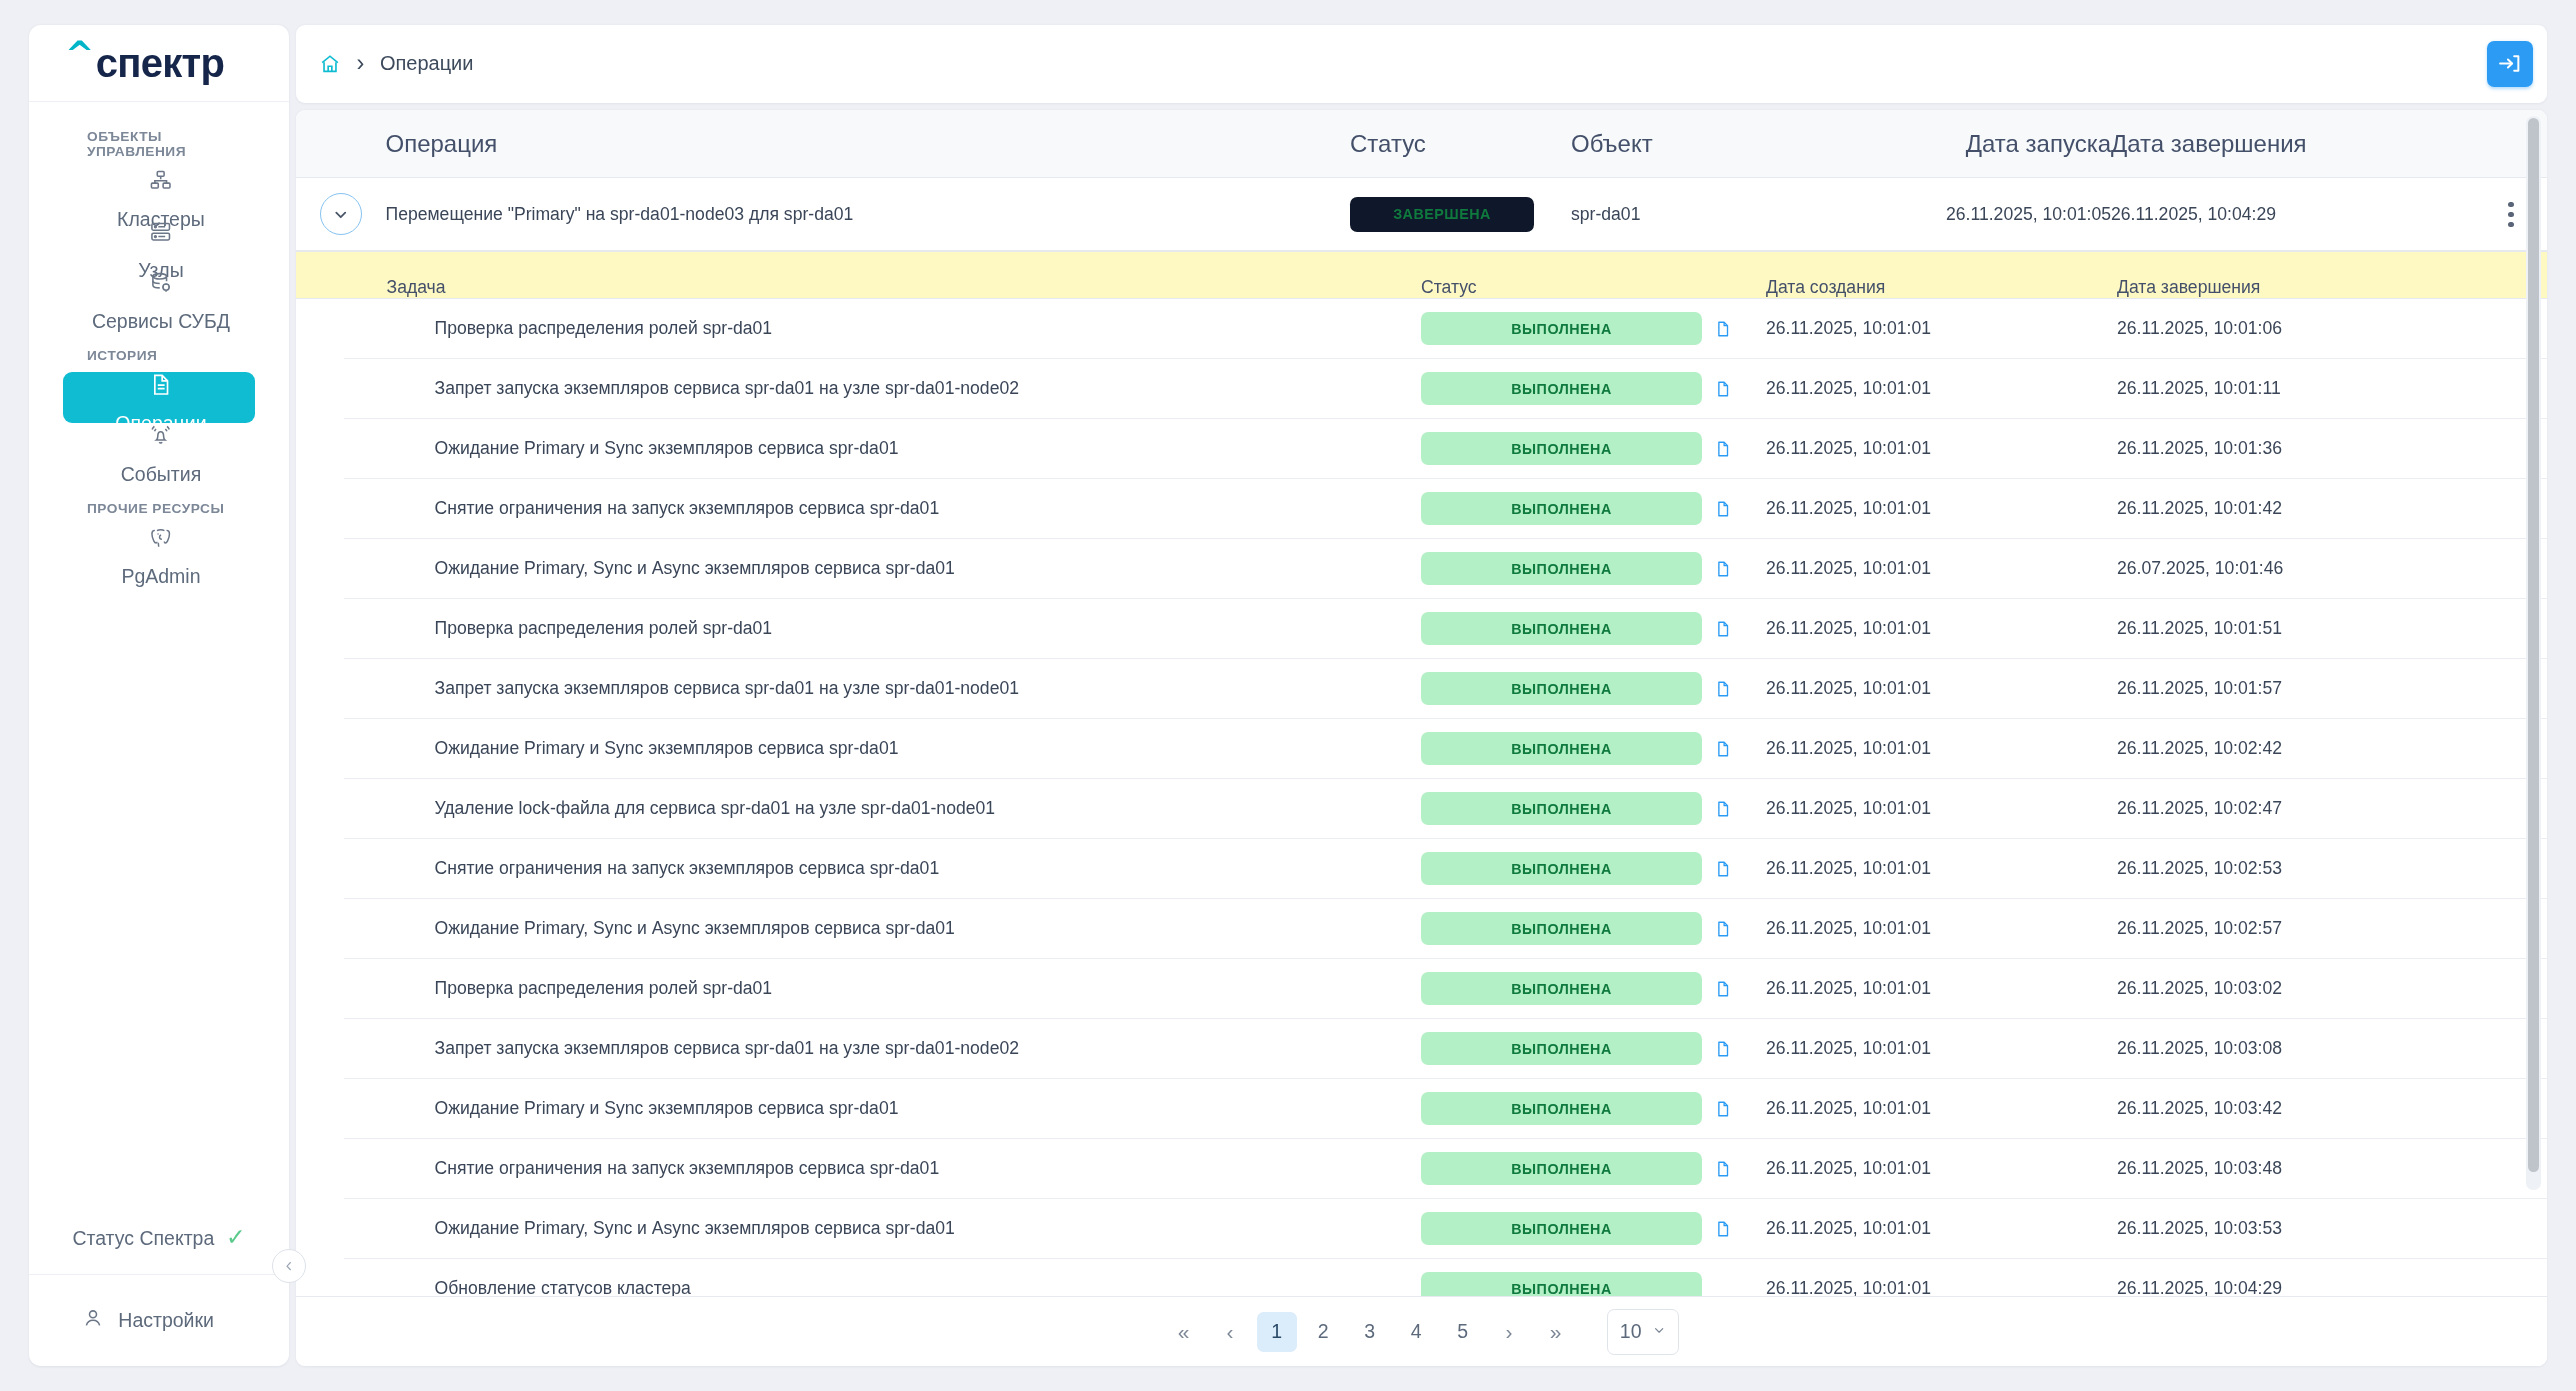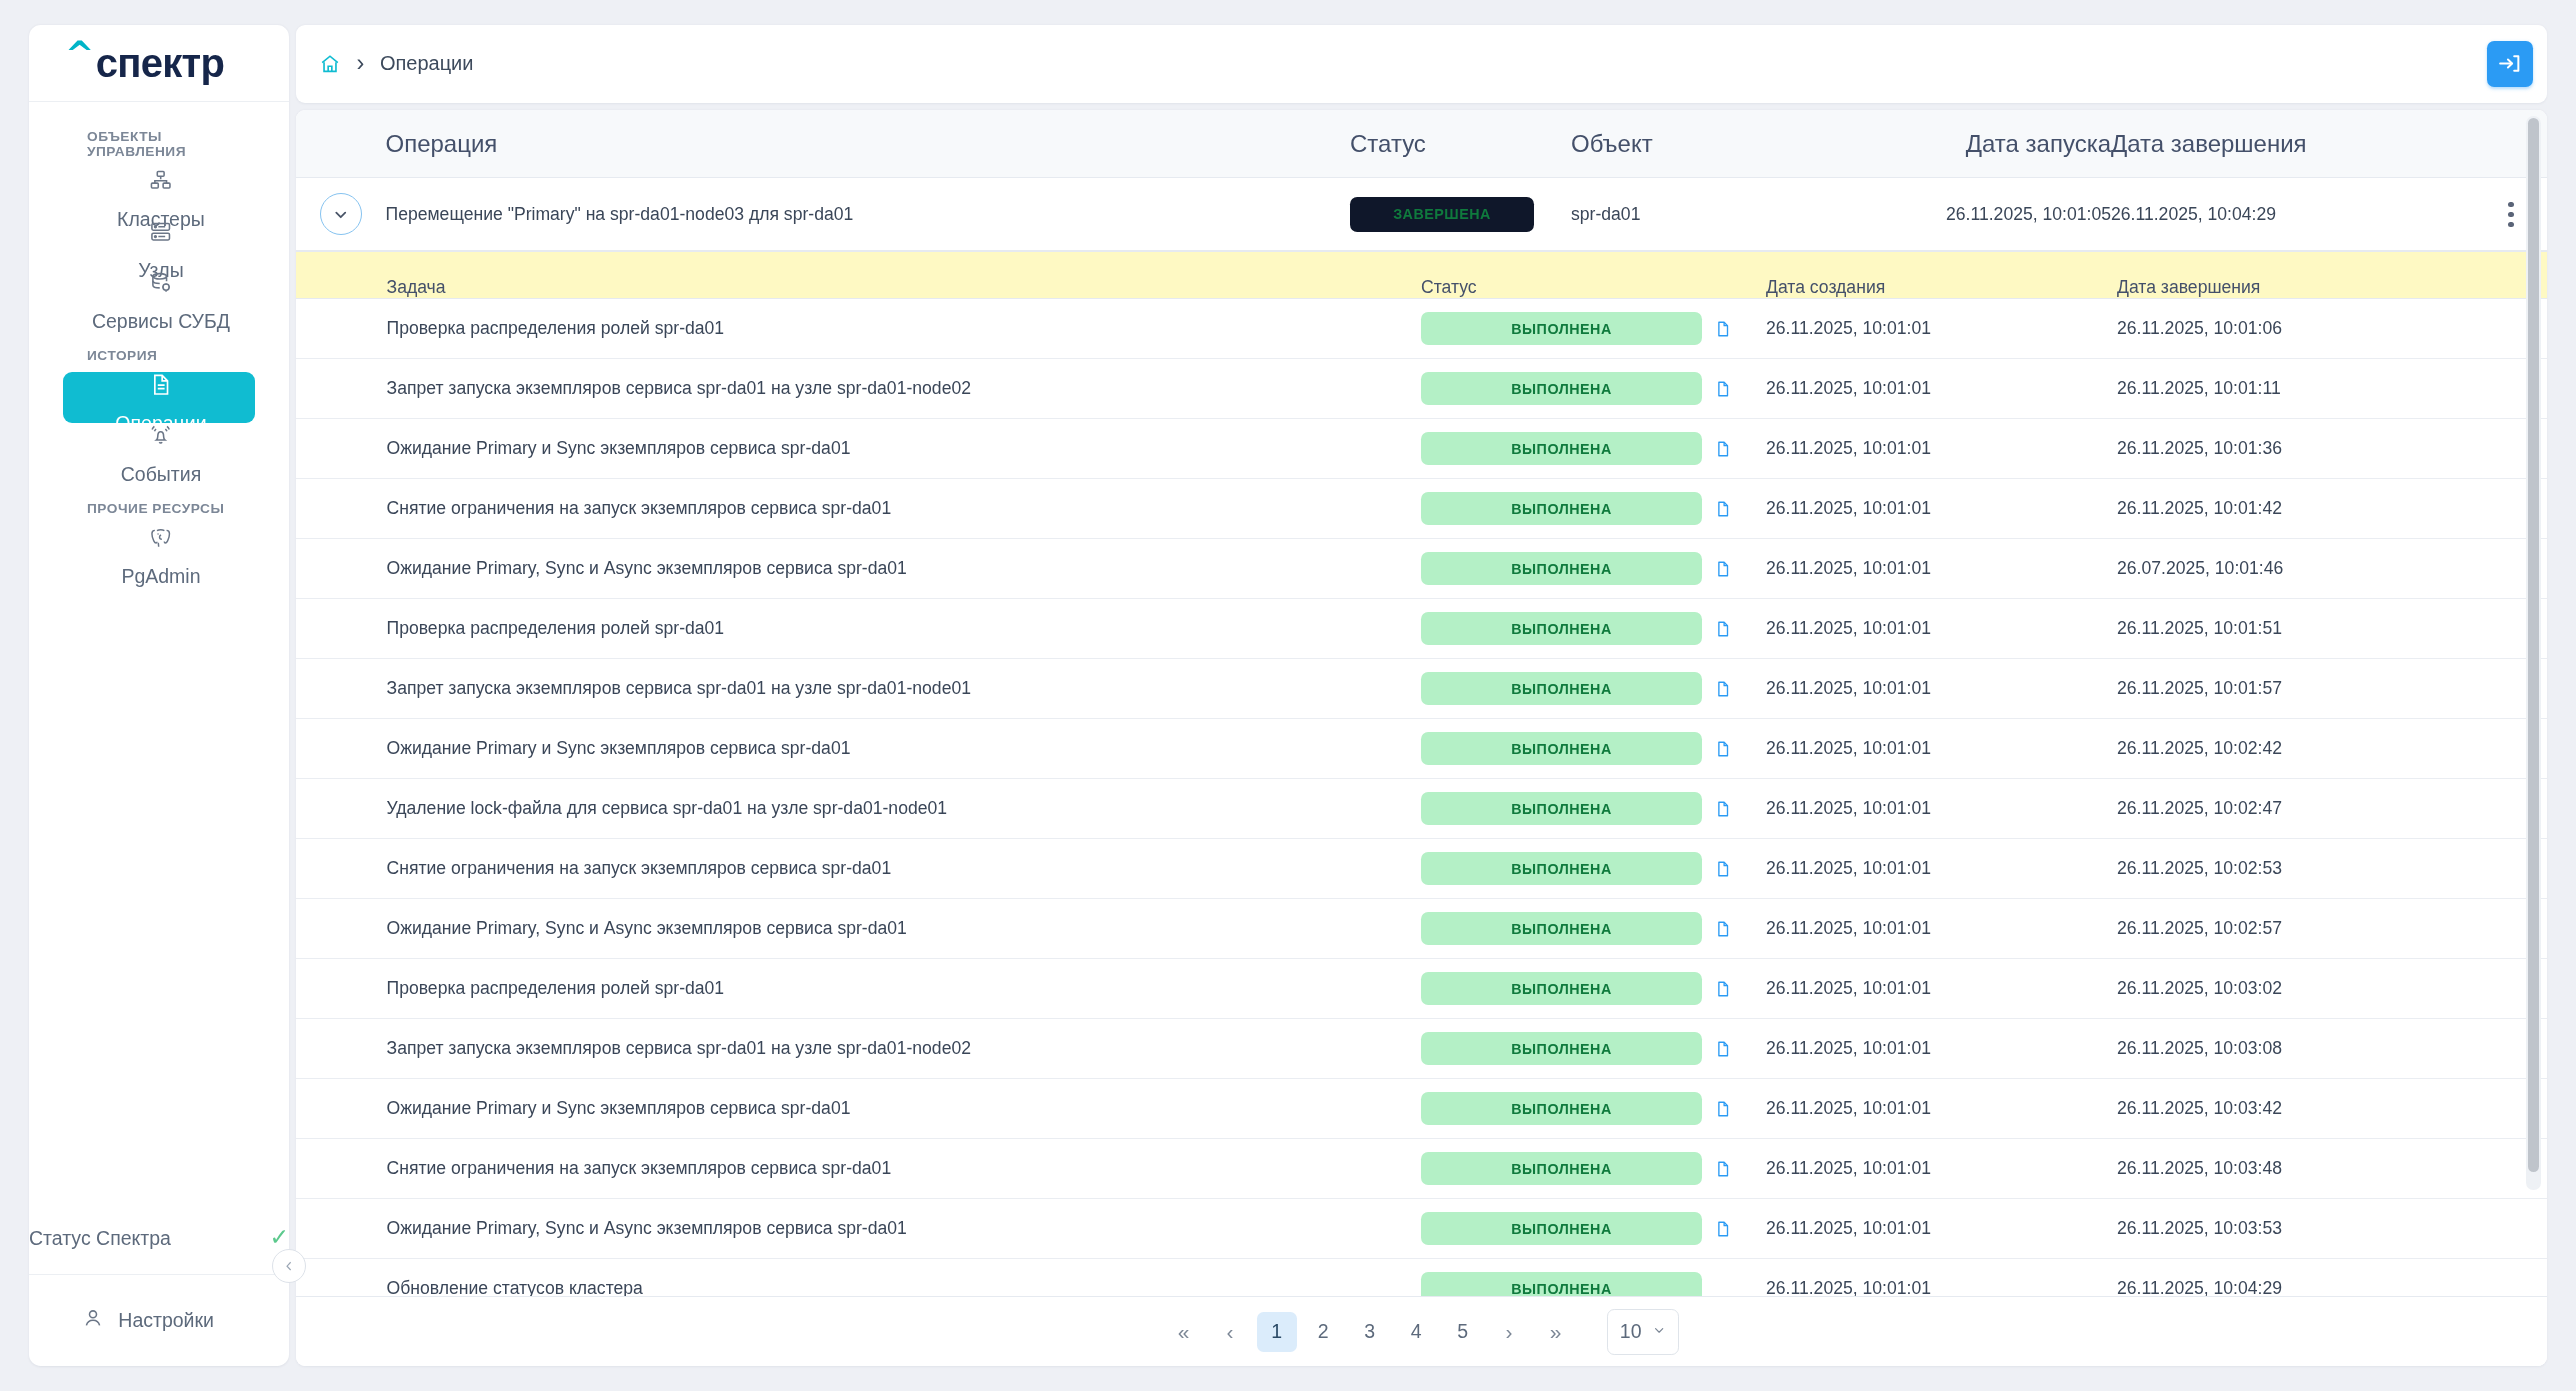--- a/index.html
+++ b/index.html
@@ -81,21 +81,21 @@
   .nav-item.active {
     background: #10bcd1;
     color: #ffffff;
   }
   .nav-item .ic { width: 26px; height: 26px; display: flex; align-items: center; justify-content: center; flex: 0 0 26px; }
   .nav-item .ic svg { display: block; }
   .status-row {
     height: 73px;
     display: flex;
     align-items: center;
-    justify-content: space-between;
+    justify-content: center;
     gap: 11.7px;
     color: #5d6a7c;
     font-size: 19.5px;
     border-bottom: 1.3px solid #eceff3;
     position: relative;
   }
   .check-mark { color: #5cc98d; font-size: 23.4px; line-height: 1; }
   .settings-row {
     height: 91px;
     display: flex;
@@ -233,20 +233,21 @@
     color: #44506a;
   }
   .task-row {
     display: flex;
     align-items: center;
     height: 60px;
     border-bottom: 1.3px solid #eaedf2;
     font-size: 17.6px;
     color: #3a4658;
     background: #fff;
+    margin-left: 48px;
   }
   .t-name  { flex: 1 1 auto; padding-left: 91px; min-width: 0; white-space: nowrap; overflow: hidden; text-overflow: ellipsis; }
   .t-stat  { flex: 0 0 345px; display: flex; align-items: center; gap: 11.7px; }
   .t-create{ flex: 0 0 351px; }
   .t-fin   { flex: 0 0 430px; }
   .badge-ok {
     display: inline-flex;
     align-items: center; justify-content: center;
     background: #b4f0c6;
     color: #0f7a3d;

